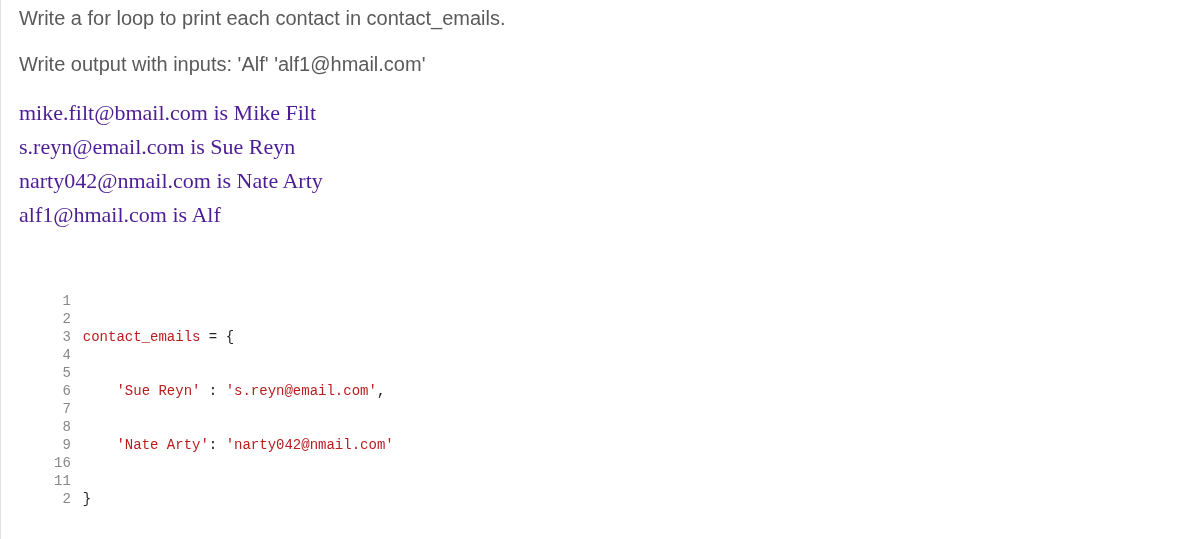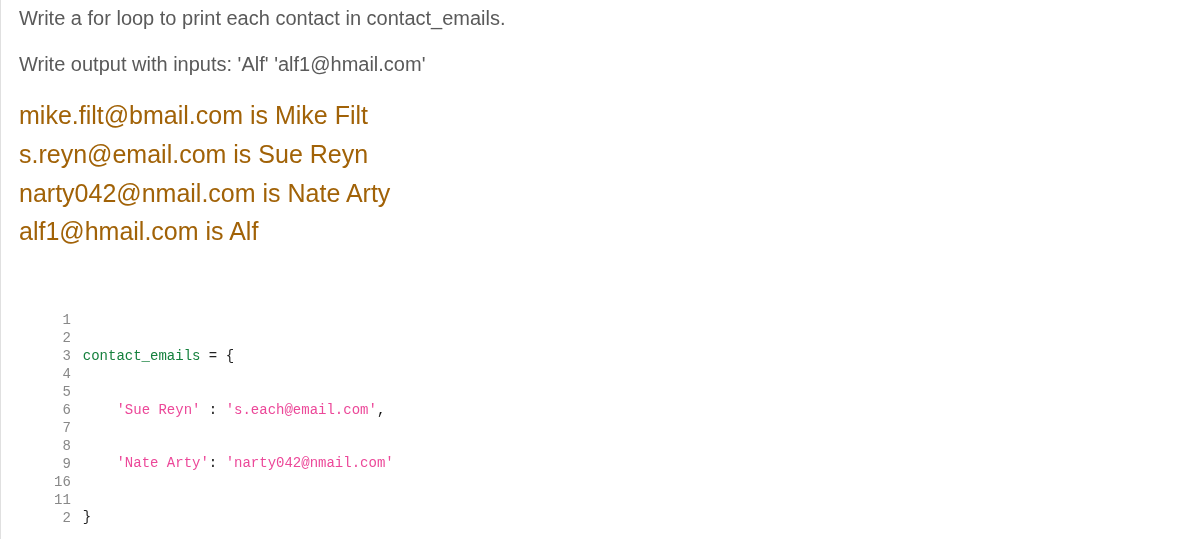--- a/index.html
+++ b/index.html
@@ -21,23 +21,23 @@
     padding: 0 18px 0 18px;
     font-size: 20px;
     font-weight: 300;
     color: #5a5a5a;
     line-height: 1.4;
   }
   .instructions p {
     margin: 0 0 18px 0;
   }
   .mono-output {
-    font-family: Liberation Sans, sans-serif;
-    font-size: 25px;
-    color: #a16207;
+    font-family: Liberation Serif, serif;
+    font-size: 22px;
+    color: #4c1d95;
     line-height: 1.55;
     white-space: pre;
     margin: 10px 0 60px 0;
   }
   .editor-wrap {
     margin: 40px 18px 0 52px;
   }
   .editor {
     display: flex;
     font-family: Consolas, "Courier New", monospace;
@@ -52,24 +52,24 @@
     user-select: none;
     min-width: 28px;
   }
   .gutter div { height: 18px; line-height: 18px; }
   .code {
     flex: 1;
     white-space: pre;
     color: #111;
   }
   .code .line { display: block; height: 18px; line-height: 18px; }
-  .c-name { color: #15803d; }
+  .c-name { color: #b91c1c; }
   .c-op { color: #222; }
   .c-brace { color: #222; }
-  .c-str { color: #ec4899; }
+  .c-str { color: #b91c1c; }
 </style>
 </head>
 <body>
 
 <div class="page">
 
   <div class="instructions">
     <p>Write a for loop to print each contact in contact_emails.</p>
     <p>Write output with inputs: 'Alf' 'alf1@hmail.com'</p>
     <div class="mono-output">mike.filt@bmail.com is Mike Filt
@@ -89,21 +89,21 @@
         <div>6</div>
         <div>7</div>
         <div>8</div>
         <div>9</div>
         <div>16</div>
         <div>11</div>
         <div>2</div>
       </div>
       <div class="code">
         <span class="line"><span class="c-name">contact_emails </span><span class="c-op">=</span><span class="c-brace"> {</span></span>
-        <span class="line"><span>    </span><span class="c-str">'Sue Reyn'</span><span> : </span><span class="c-str">'s.each@email.com'</span><span>,</span></span>
+        <span class="line"><span>    </span><span class="c-str">'Sue Reyn'</span><span> : </span><span class="c-str">'s.reyn@email.com'</span><span>,</span></span>
         <span class="line"><span>    </span><span class="c-str">'Nate Arty'</span><span>: </span><span class="c-str">'narty042@nmail.com'</span></span>
         <span class="line"><span class="c-brace">}</span></span>
         
         
         
         
         
         
         
       </div>

